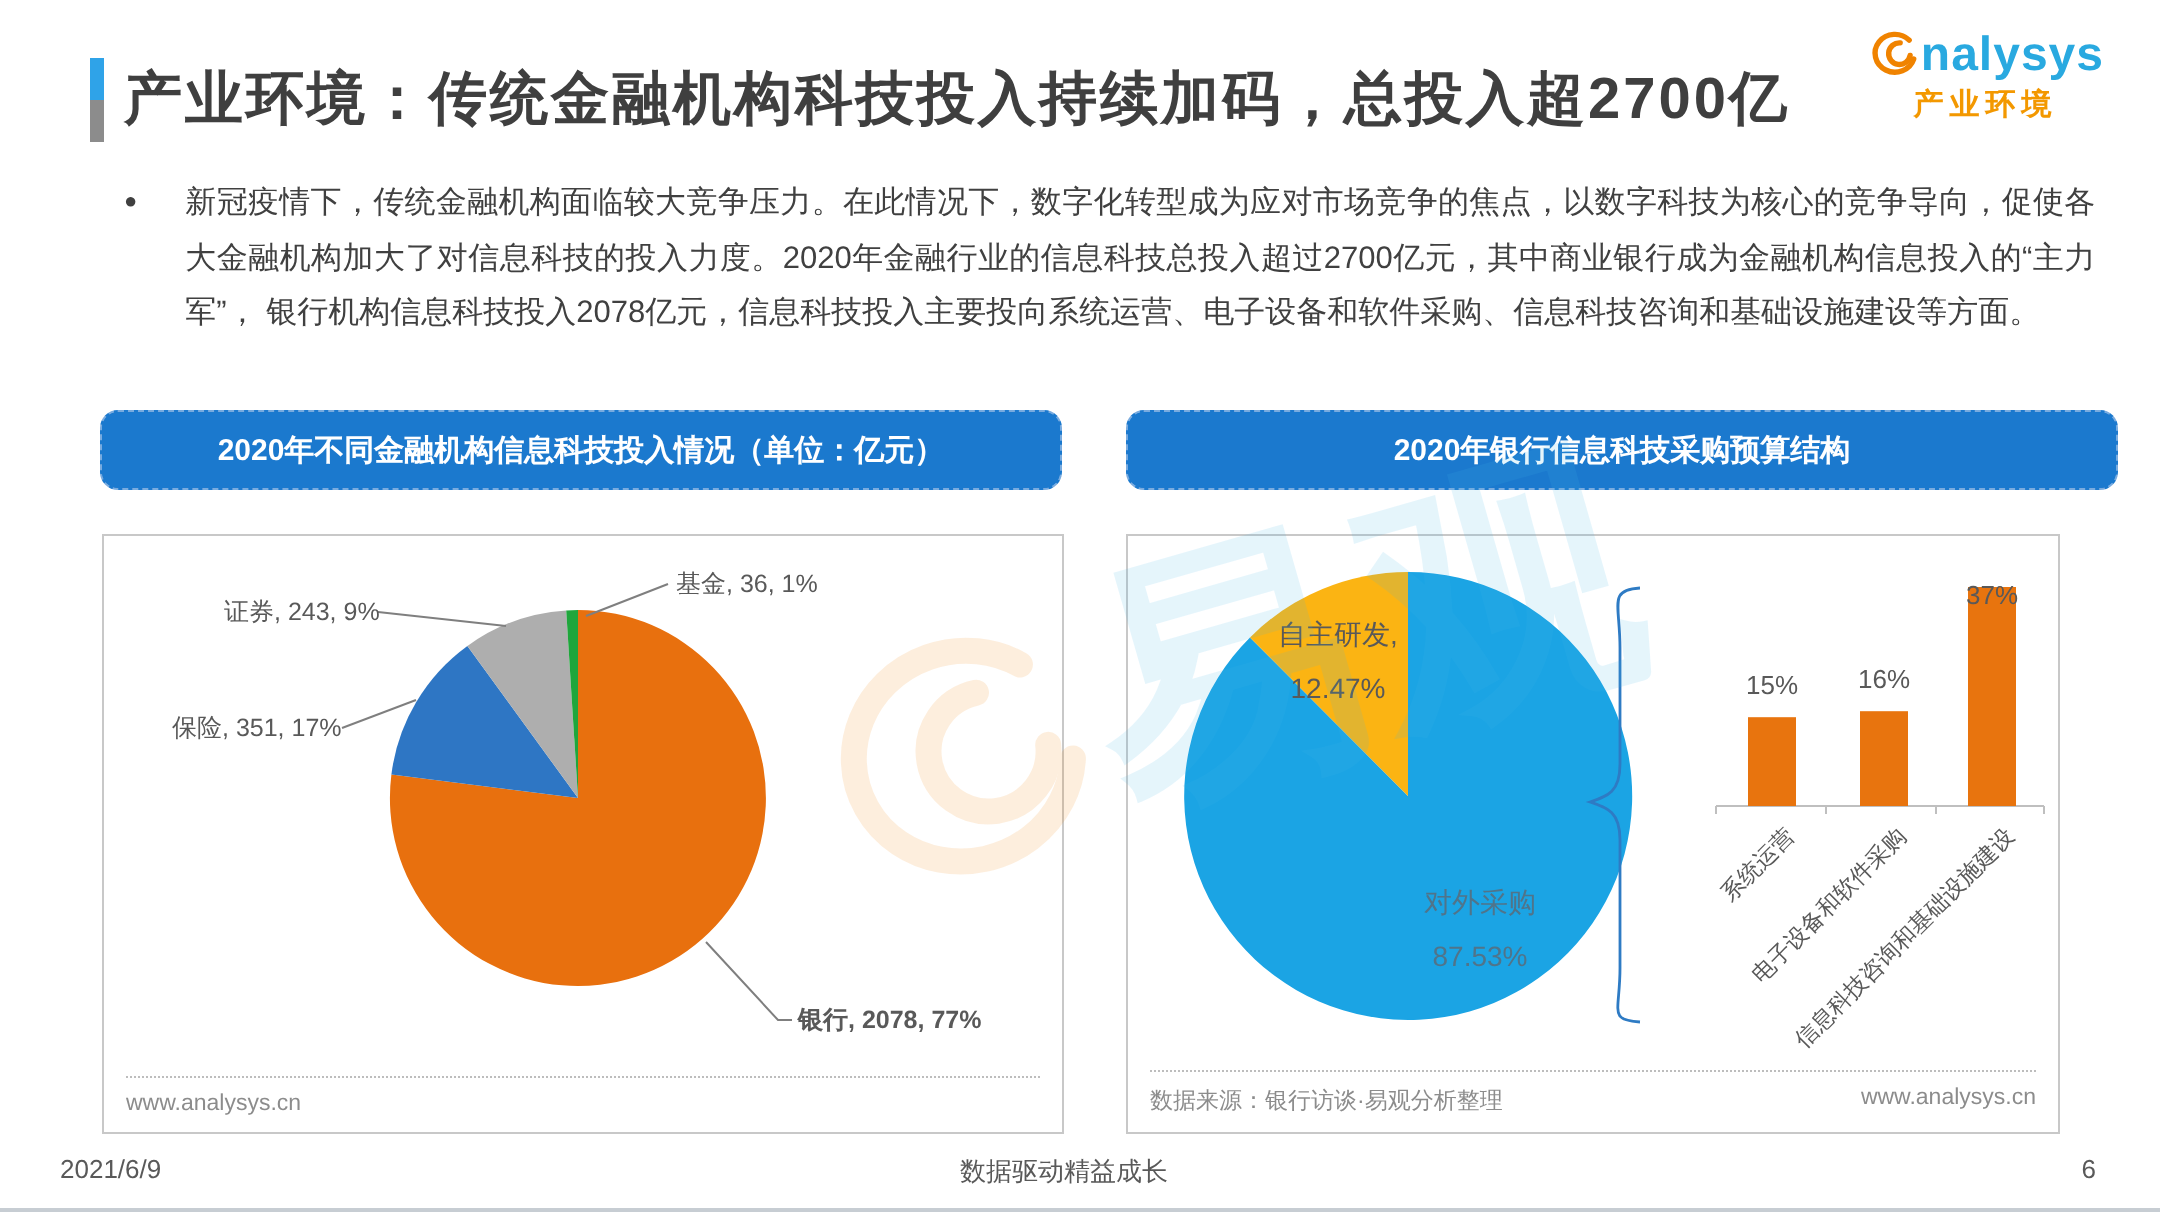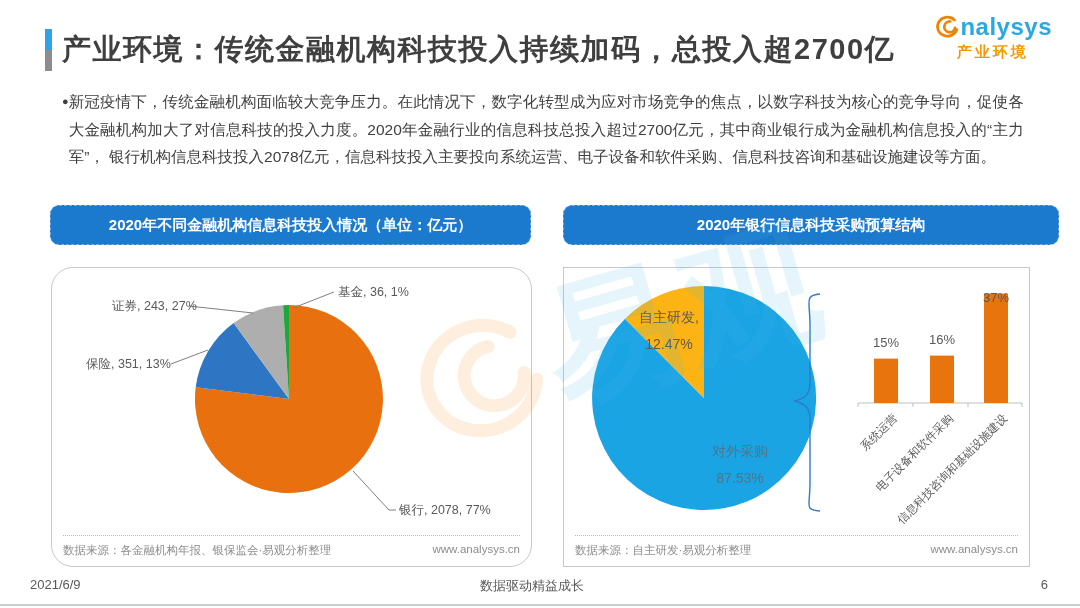--- a/index.html
+++ b/index.html
@@ -13,34 +13,34 @@
   .page-title { position:absolute; left:62px; top:30px; font-size:29px; font-weight:bold;
                 color:#3F3F3F; letter-spacing:1.5px; white-space:nowrap; }
   .logo { position:absolute; right:28px; top:12px; text-align:center; line-height:1.1; }
   .logo-en { display:flex; align-items:center; justify-content:center; }
   .logo-en .rest { font-size:24px; font-weight:bold; color:#29A9E0; letter-spacing:0.5px; }
   .logo-cn { font-size:15px; font-weight:bold; color:#F39800; letter-spacing:3px; margin-top:1px; }
 
   
   .intro { position:absolute; left:62px; top:88px; width:990px; display:flex; }
   .intro .bullet { font-size:11px; color:#404040; margin-top:7px; }
-  .intro p { margin-left:0; width:955px; font-size:15.5px; line-height:1.78;
+  .intro p { margin-left:24px; width:955px; font-size:15.5px; line-height:1.78;
              color:#404040; text-align:justify; }
 
   
   .panel-header { position:absolute; top:205px; height:40px; background:#1B79CE;
                   border:1px dashed #79ABDF; border-radius:9px; color:#fff;
                   font-size:15px; font-weight:bold; display:flex; align-items:center;
                   justify-content:center; z-index:2; }
   .panel-header.left  { left:50px;  width:481px;text-align:center; }
   .panel-header.right { left:563px; width:496px; }
 
   .panel { position:absolute; top:267px; height:300px; border:1px solid #C8C8C8;
            background:#fff; z-index:1; }
-  .panel.left  { left:51px;  width:481px;border-radius:22px; }
+  .panel.left  { left:51px;  width:481px; }
   .panel.right { left:563px; width:467px; }
   .panel svg.chart-canvas { position:absolute; left:0; top:0; }
 
   .pie-label { position:absolute; font-size:12.5px; color:#595959; white-space:nowrap; }
   .pie-label-2l { position:absolute; font-size:14px; text-align:center; line-height:27px; }
   .lbl-inhouse { left:60px; top:36px; width:90px; color:#595959; }
   .lbl-outsrc  { left:134px; top:170px; width:84px; color:#50748A; }
 
   .bar-pct { position:absolute; width:50px; text-align:center; font-size:13px; color:#595959; }
   .bar-cat { position:absolute; width:170px; text-align:right; font-size:11.5px; color:#595959;
@@ -96,25 +96,24 @@
         <path d="M237,131 L237.0,37.0 A94,94 0 1 1 143.7,119.2 Z" fill="#E8700E"></path>
         <path d="M237,131 L143.7,119.2 A94,94 0 0 1 181.7,55.0 Z" fill="#2E76C4"></path>
         <path d="M237,131 L181.7,55.0 A94,94 0 0 1 231.1,37.2 Z" fill="#AEAEAE"></path>
         <path d="M237,131 L231.1,37.2 A94,94 0 0 1 237.0,37.0 Z" fill="#1FA63C"></path>
       <polyline points="241,40 282,24" stroke="#7F7F7F" stroke-width="1" fill="none"></polyline>
       <polyline points="137,38 201,45" stroke="#7F7F7F" stroke-width="1" fill="none"></polyline>
       <polyline points="119,96 156,82" stroke="#7F7F7F" stroke-width="1" fill="none"></polyline>
       <polyline points="301,203 337,242 344,242" stroke="#7F7F7F" stroke-width="1" fill="none"></polyline>
     </svg>
     <div class="pie-label" style="left:286px; top:16px;">基金, 36, 1%</div>
-    <div class="pie-label" style="left:60px; top:30px;">证券, 243, 27%</div>
-    <div class="pie-label" style="left:34px; top:88px;">保险, 351, 13%</div>
-    <div class="pie-label" style="left:347px; top:234px;">银行, 2078, 77%</div>
+    <div class="pie-label" style="left:60px; top:30px;">证券, 243, 9%</div>
+    <div class="pie-label" style="left:34px; top:88px;">保险, 351, 17%</div>
+    <div class="pie-label" style="left:347px; top:234px;font-weight:bold;">银行, 2078, 77%</div>
     <div class="source-row">
-      <span>数据来源：各金融机构年报、银保监会·易观分析整理</span>
       <span>www.analysys.cn</span>
     </div>
   </div>
 
   <div class="panel right">
     <svg id="right-pie" class="chart-canvas" width="465" height="275">
         <path d="M140,130 L140.0,18.0 A112,112 0 1 1 61.0,50.7 Z" fill="#1BA4E4"></path>
         <path d="M140,130 L61.0,50.7 A112,112 0 0 1 140.0,18.0 Z" fill="#FBB413"></path>
       <path d="M256,26 C240,27 246,34 246,56 L246,114 C246,128 240,130 231,133 C240,136 246,138 246,152 L246,216 C246,238 240,242 256,243" stroke="#2E7BC4" stroke-width="1.4" fill="none"></path>
     <path d="M294,135 H458 M294,135 v4 M349,135 v4 M404,135 v4 M458,135 v4" stroke="#BFBFBF" stroke-width="1" fill="none"></path>
@@ -133,21 +132,21 @@
 
     <div class="bar-pct" style="left:297px; top:67px;">15%</div>
     <div class="bar-pct" style="left:353px; top:64px;">16%</div>
     <div class="bar-pct" style="left:407px; top:2px;margin-top:20px;">37%</div>
 
     <div class="bar-cat" style="left:156px; top:143px;">系统运营</div>
     <div class="bar-cat" style="left:212px; top:143px;">电子设备和软件采购</div>
     <div class="bar-cat" style="left:266px; top:143px;">信息科技咨询和基础设施建设</div>
 
     <div class="source-row">
-      <span>数据来源：自主研发·易观分析整理</span>
+      <span>数据来源：银行访谈·易观分析整理</span>
       <span>www.analysys.cn</span>
     </div>
   </div>
 
   <div class="watermark">
     <span>
       <svg width="150" height="150" viewBox="0 0 30 30">
         <path d="M24,9 A11,10.5 0 1,0 26.5,19.5" stroke="#F08300" stroke-width="2.6" fill="none" stroke-linecap="round"></path>
         <path d="M24.5,17.5 A6,6 0 1,1 19,10.5" stroke="#F08300" stroke-width="2.6" fill="none" stroke-linecap="round"></path>
       </svg>

